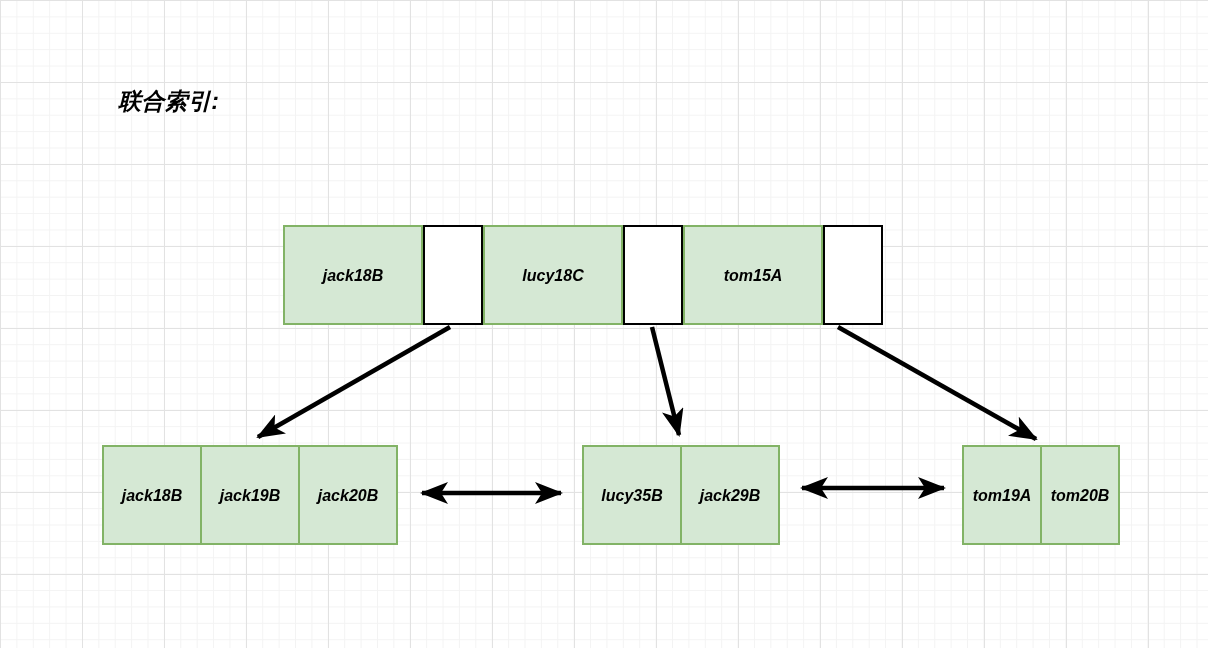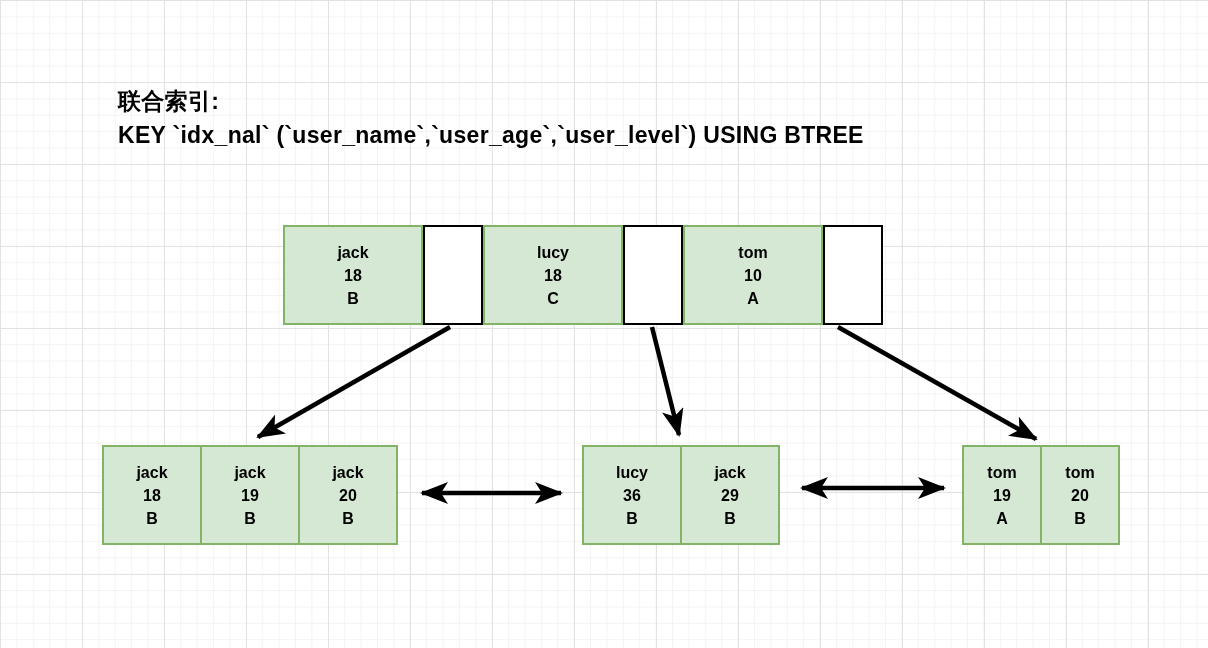--- a/index.html
+++ b/index.html
@@ -22,40 +22,41 @@
     position: relative;
     width: 1208px;
     height: 648px;
     overflow: hidden;
     background:
       linear-gradient(to right, var(--grid-major) 1px, transparent 1px) 0 0 / 82px 82px,
       linear-gradient(to bottom, var(--grid-major) 1px, transparent 1px) 0 0 / 82px 82px,
       linear-gradient(to right, var(--grid-minor) 1px, transparent 1px) 0 0 / 16.4px 16.4px,
       linear-gradient(to bottom, var(--grid-minor) 1px, transparent 1px) 0 0 / 16.4px 16.4px,
       #ffffff;
+    font-style: italic;
   }
   .title {
     position: absolute;
     left: 118px;
     top: 84px;
     font-size: 23px;
     line-height: 34px;
     font-weight: bold;
     letter-spacing: 0.3px;
     white-space: nowrap;
   }
   .node {
     position: absolute;
     display: flex;
     align-items: stretch;
   }
   .cell {
     height: 100px;
     display: flex;
-    flex-direction: column;
+    flex-direction: row;
     justify-content: center;
     align-items: center;
     text-align: center;
     font-size: 16px;
     font-weight: bold;
     line-height: 23px;
   }
   .cell.green {
     width: 140px;
     background: var(--cell-fill);
@@ -82,21 +83,20 @@
   .arrow-line { stroke: var(--arrow); stroke-width: 4.5; fill: none; }
   .arrow-head { fill: var(--arrow); }
 </style>
 </head>
 <body>
 
 <div class="canvas">
 
   <div class="title">
     <div>联合索引:</div>
-    <div>KEY `idx_nal` (`user_name`,`user_age`,`user_level`) USING BTREE</div>
   </div>
 
   <svg class="arrows">
     <defs>
       <marker id="ah-end" markerUnits="userSpaceOnUse" markerWidth="28" markerHeight="22" refX="26" refY="11" orient="auto">
         <path class="arrow-head" d="M0,0 L28,11 L0,22 L7,11 Z"></path>
       </marker>
       <marker id="ah-start" markerUnits="userSpaceOnUse" markerWidth="28" markerHeight="22" refX="26" refY="11" orient="auto-start-reverse">
         <path class="arrow-head" d="M0,0 L28,11 L0,22 L7,11 Z"></path>
       </marker>
@@ -116,21 +116,21 @@
     </div>
     <div class="cell pointer"></div>
     <div class="cell green">
       <span>lucy</span>
       <span>18</span>
       <span>C</span>
     </div>
     <div class="cell pointer"></div>
     <div class="cell green">
       <span>tom</span>
-      <span>10</span>
+      <span>15</span>
       <span>A</span>
     </div>
     <div class="cell pointer"></div>
   </div>
 
   <div class="node leaf" id="leaf-node-1">
     <div class="cell green">
       <span>jack</span>
       <span>18</span>
       <span>B</span>
@@ -143,21 +143,21 @@
     <div class="cell green">
       <span>jack</span>
       <span>20</span>
       <span>B</span>
     </div>
   </div>
 
   <div class="node leaf" id="leaf-node-2">
     <div class="cell green">
       <span>lucy</span>
-      <span>36</span>
+      <span>35</span>
       <span>B</span>
     </div>
     <div class="cell green">
       <span>jack</span>
       <span>29</span>
       <span>B</span>
     </div>
   </div>
 
   <div class="node leaf narrow" id="leaf-node-3">

